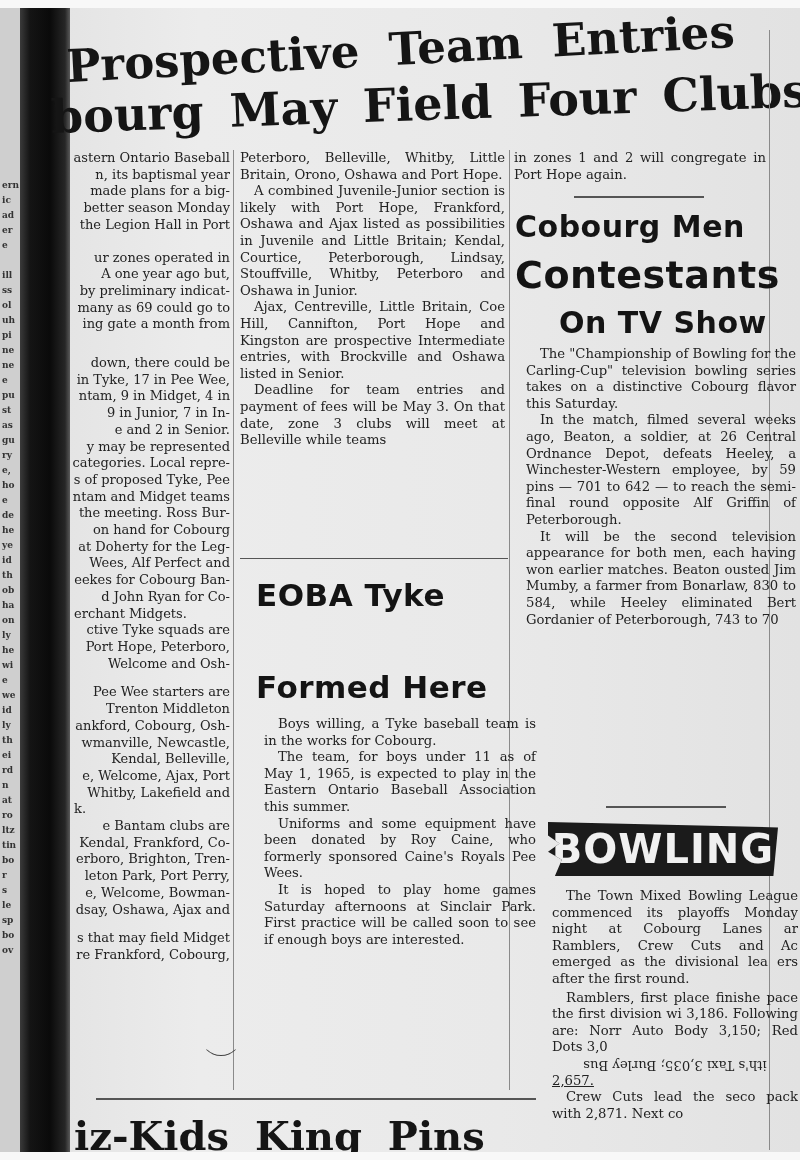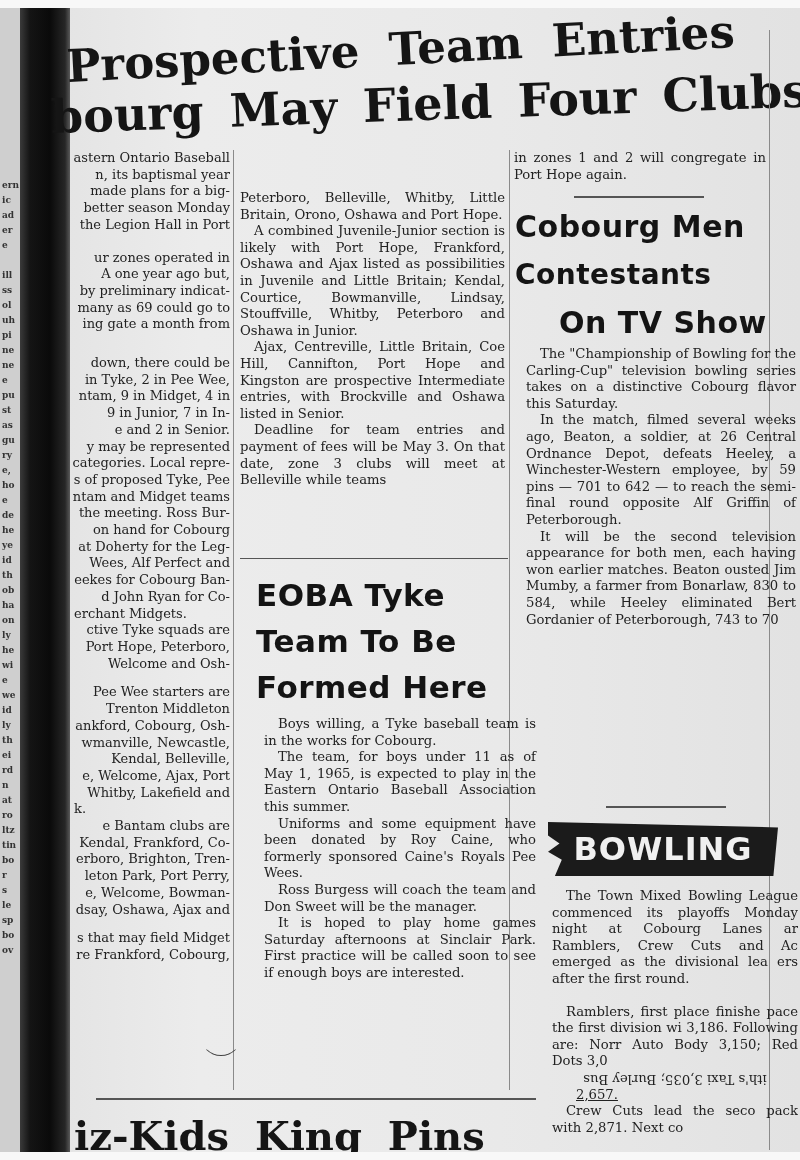--- a/index.html
+++ b/index.html
@@ -41,21 +41,21 @@
   .subhead {
     position:absolute; font-family:"DejaVu Sans", sans-serif; font-weight:bold; color:#141414;
     font-size:30px; line-height:46px; white-space:nowrap; letter-spacing:0.5px;text-align:right;
   }
   .bowling-banner {
     position:absolute; left:548px; top:822px; width:230px; height:54px; background:#1b1b1b;
     clip-path:polygon(0 0,100% 10%,98% 100%,3% 100%,6% 70%,0 55%,5% 40%,0 25%);
     display:flex; align-items:center; justify-content:center;
   }
   .bowling-banner span {
-    color:#f0f0f0; font-family:"DejaVu Sans", sans-serif; font-weight:bold; font-size:32px; letter-spacing:1px;
+    color:#f0f0f0; font-family:"DejaVu Sans", sans-serif; font-weight:bold; font-size:40px; letter-spacing:1px;
   }
   .mark { position:absolute; border:1.5px solid #444; border-color:transparent transparent #444 transparent; border-radius:0 0 30px 30px; }
 </style>
 </head>
 <body>
 
 <div class="page">
   <div class="topstrip"></div>
   <div class="leftpage">
     <div class="frag" style="margin-top:170px;">ern</div>
@@ -127,21 +127,21 @@
     <div>better season Monday</div>
     <div>the Legion Hall in Port</div>
     <div style="height:16px;"></div>
     <div>ur zones operated in</div>
     <div>A one year ago but,</div>
     <div>by preliminary indicat-</div>
     <div>many as 69 could go to</div>
     <div>ing gate a month from</div>
     <div style="height:22px;"></div>
     <div>down, there could be</div>
-    <div>in Tyke, 2 in Pee Wee,</div>
+    <div>in Tyke, 17 in Pee Wee,</div>
     <div>ntam, 9 in Midget, 4 in</div>
     <div>9 in Junior, 7 in In-</div>
     <div>e and 2 in Senior.</div>
     <div>y may be represented</div>
     <div>categories. Local repre-</div>
     <div>s of proposed Tyke, Pee</div>
     <div>ntam and Midget teams</div>
     <div>the meeting. Ross Bur-</div>
     <div>on hand for Cobourg</div>
     <div>at Doherty for the Leg-</div>
@@ -166,65 +166,63 @@
     <div>erboro, Brighton, Tren-</div>
     <div>leton Park, Port Perry,</div>
     <div>e, Welcome, Bowman-</div>
     <div>dsay, Oshawa, Ajax and</div>
     <div style="height:12px;"></div>
     <div>s that may field Midget</div>
     <div>re Frankford, Cobourg,</div>
   </div>
   <div class="mark" style="left:200px; top:1030px; width:40px; height:24px;"></div>
 
-  <div class="col" style="left:240px; top:150px; width:265px;margin-top:40px;">
+  <div class="col" style="left:240px; top:150px; width:265px;">
     <p>Peterboro, Belleville, Whitby, Little Britain, Orono, Oshawa and Port Hope.</p>
-    <p class="ind">A combined Juvenile-Junior section is likely with Port Hope, Frankford, Oshawa and Ajax listed as possibilities in Juvenile and Little Britain; Kendal, Courtice, Bowmanville, Lindsay, Stouffville, Whitby, Peterboro and Oshawa in Junior.</p>
+    <p class="ind">A combined Juvenile-Junior section is likely with Port Hope, Frankford, Oshawa and Ajax listed as possibilities in Juvenile and Little Britain; Kendal, Courtice, Peterborough, Lindsay, Stouffville, Whitby, Peterboro and Oshawa in Junior.</p>
     <p class="ind">Ajax, Centreville, Little Britain, Coe Hill, Cannifton, Port Hope and Kingston are prospective Intermediate entries, with Brockville and Oshawa listed in Senior.</p>
     <p class="ind">Deadline for team entries and payment of fees will be May 3. On that date, zone 3 clubs will meet at Belleville while teams</p>
   </div>
   <div class="hrule" style="left:240px; top:558px; width:268px; height:1px;"></div>
 
   <div class="subhead" style="left:256px; top:572px; font-size:31px;">EOBA Tyke</div>
-  <div class="subhead" style="left:256px; top:618px; font-size:31px;">Team To Be</div>
   <div class="subhead" style="left:256px; top:664px; font-size:31px;">Formed Here</div>
 
   <div class="col" style="left:264px; top:716px; width:272px;">
     <p class="ind">Boys willing, a Tyke baseball team is in the works for Cobourg.</p>
     <p class="ind">The team, for boys under 11 as of May 1, 1965, is expected to play in the Eastern Ontario Baseball Association this summer.</p>
     <p class="ind">Uniforms and some equipment have been donated by Roy Caine, who formerly sponsored Caine's Royals Pee Wees.</p>
-    <p class="ind">Ross Burgess will coach the team and Don Sweet will be the manager.</p>
     <p class="ind">It is hoped to play home games Saturday afternoons at Sinclair Park. First practice will be called soon to see if enough boys are interested.</p>
   </div>
 
   <div class="col" style="left:514px; top:150px; width:252px;">
     <p>in zones 1 and 2 will congregate in Port Hope again.</p>
   </div>
   <div class="hrule" style="left:574px; top:196px; width:130px;"></div>
 
   <div class="subhead" style="left:515px; top:204px; font-size:30px;">Cobourg Men</div>
-  <div class="subhead" style="left:515px; top:252px; font-size:28px;">Contestants</div>
+  <div class="subhead" style="left:515px; top:252px; font-size:38px;">Contestants</div>
   <div class="subhead" style="left:515px; top:300px; font-size:30px;margin-left:44px;">On TV Show</div>
 
   <div class="col" style="left:526px; top:346px; width:270px; white-space:normal;">
     <p class="ind">The "Championship of Bowling for the Carling-Cup" television bowling series takes on a distinctive Cobourg flavor this Saturday.</p>
     <p class="ind">In the match, filmed several weeks ago, Beaton, a soldier, at 26 Central Ordnance Depot, defeats Heeley, a Winchester-Western employee, by 59 pins — 701 to 642 — to reach the semi-final round opposite Alf Griffin of Peterborough.</p>
     <p class="ind">It will be the second television appearance for both men, each having won earlier matches. Beaton ousted Jim Mumby, a farmer from Bonarlaw, 830 to 584, while Heeley eliminated Bert Gordanier of Peterborough, 743 to 70</p>
   </div>
   <div class="hrule" style="left:606px; top:806px; width:120px;"></div>
 
   <div class="bowling-banner">
     <span>BOWLING</span>
   </div>
 
   <div class="col" style="left:552px; top:888px; width:246px; overflow:hidden;">
     <p class="ind">The Town Mixed Bowling League commenced its playoffs Monday night at Cobourg Lanes ar Ramblers, Crew Cuts and Ac emerged as the divisional lea ers after the first round.</p>
-    <p class="ind" style="margin-top:16px;">Ramblers, first place finishe pace the first division wi 3,186. Following are: Norr Auto Body 3,150; Red Dots 3,0</p>
+    <p class="ind" style="margin-top:2px;">Ramblers, first place finishe pace the first division wi 3,186. Following are: Norr Auto Body 3,150; Red Dots 3,0</p>
     <p style="transform:rotate(180deg); text-align:center;">ith's Taxi 3,035; Burley Bus</p>
-    <p style="text-decoration:underline;margin-left:24px;">2,657.</p>
+    <p style="text-decoration:underline;">2,657.</p>
     <p class="ind">Crew Cuts lead the seco pack with 2,871. Next co</p>
   </div>
 
   <div class="hrule" style="left:96px; top:1098px; width:440px;"></div>
   <div class="head1" style="left:74px; top:1112px; font-size:40px; word-spacing:12px;">iz-Kids King Pins</div>
 
   <div class="botstrip"></div>
 </div>
 
 </body></html>

